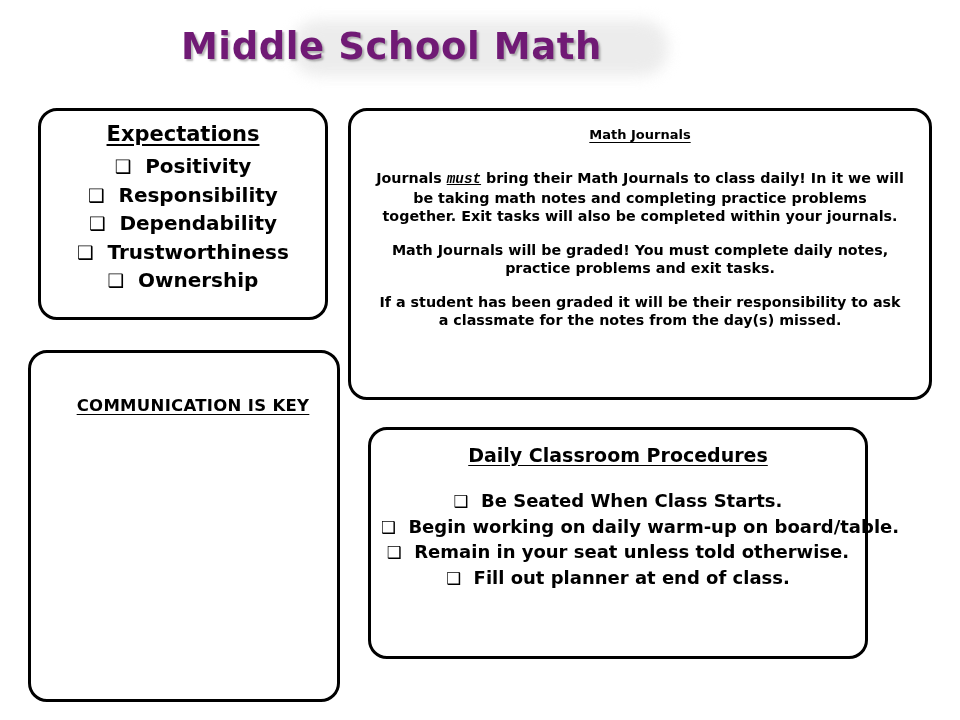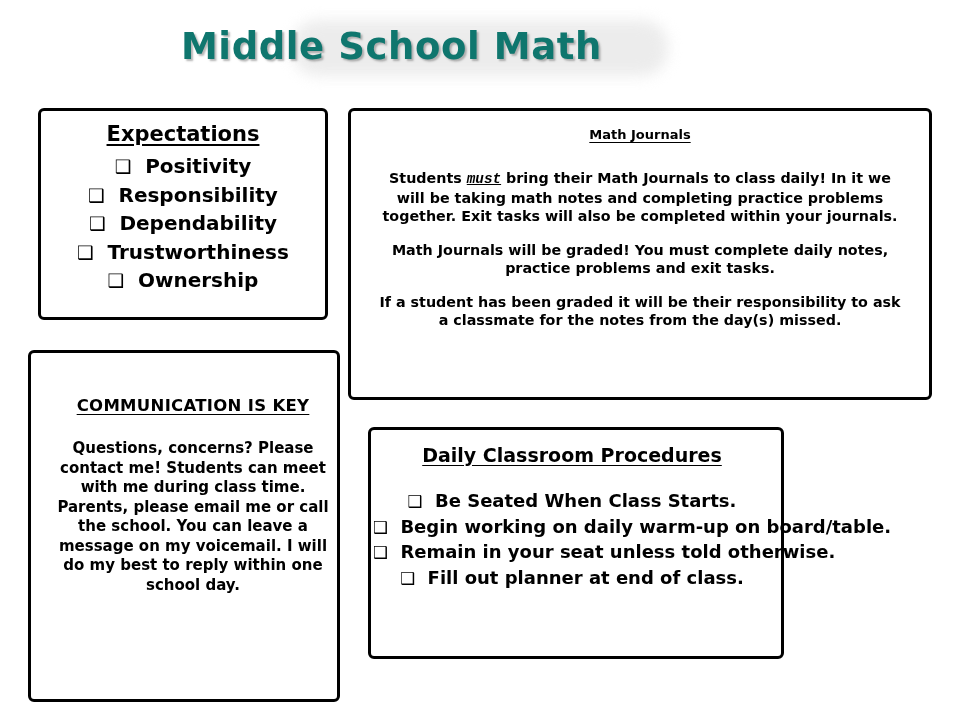--- a/index.html
+++ b/index.html
@@ -40,30 +40,30 @@
     position: absolute;
     left: 0;
     top: 0;
     width: 783px;
     text-align: center;
     font-family: "DejaVu Sans", sans-serif;
     font-size: 37px;
     font-weight: bold;
     letter-spacing: 0.6px;
     line-height: 58px;
-    color: #0f766e;
+    color: #701a75;
     text-shadow: 2px 2px 2px rgba(120,120,120,0.55);
     white-space: nowrap;
   }
 
   
   .box {
     position: absolute;
     border: 3px solid #000000;
-    border-radius: 6px;
+    border-radius: 19px;
     background: #ffffff;
     box-sizing: border-box;
     text-align: center;
   }
 
   .box-heading {
     font-weight: bold;
     text-decoration: underline;
     text-underline-offset: 3px;
     display: inline-block;
@@ -142,23 +142,23 @@
   #communication-body {
     margin-top: 22px;
     font-size: 15px;
     line-height: 1.42;
   }
 
   
   #box-procedures {
     left: 368px;
     top: 427px;
-    width: 416px;
+    width: 500px;
     height: 232px;
-    padding: 13px 10px 0 2px;
+    padding: 13px 10px 0 10px;
     text-align: center;
   }
   #box-procedures .box-heading {
     font-size: 19px;
     line-height: 25px;
   }
   #procedures-list {
     margin-top: 20px;
     font-size: 18px;
     font-weight: bold;
@@ -182,31 +182,28 @@
       <div class="li-row"><span class="cb">❑</span><span>&nbsp;&nbsp;Responsibility</span></div>
       <div class="li-row"><span class="cb">❑</span><span>&nbsp;&nbsp;Dependability</span></div>
       <div class="li-row"><span class="cb">❑</span><span>&nbsp;&nbsp;Trustworthiness</span></div>
       <div class="li-row"><span class="cb">❑</span><span>&nbsp;&nbsp;Ownership</span></div>
     </div>
 </div>
 
 <div class="box" id="box-journals">
   <div class="box-heading">Math Journals</div>
   <div id="journals-body">
-    <div class="para"><span>Students </span><span class="u-ital">must</span><span> bring their Math Journals to class daily! In it we will be taking math notes and completing practice problems together. Exit tasks will also be completed within your journals.</span></div>
+    <div class="para"><span>Journals </span><span class="u-ital">must</span><span> bring their Math Journals to class daily! In it we will be taking math notes and completing practice problems together. Exit tasks will also be completed within your journals.</span></div>
     <div class="para">Math Journals will be graded! You must complete daily notes, practice problems and exit tasks.</div>
     <div class="para">If a student has been graded it will be their responsibility to ask a classmate for the notes from the day(s) missed.</div>
   </div>
 </div>
 
 <div class="box" id="box-communication">
   <div class="box-heading">COMMUNICATION  IS KEY</div>
-  <div id="communication-body">
-    <div class="para">Questions, concerns? Please contact me! Students can meet with me during class time. Parents, please email me or call the school. You can  leave a message on my voicemail. I will do my best to reply within one school day.</div>
-  </div>
 </div>
 
 <div class="box" id="box-procedures">
   <div class="box-heading">Daily Classroom Procedures</div>
   <div id="procedures-list">
       <div class="li-row"><span class="cb">❑</span><span>&nbsp;&nbsp;Be Seated When Class Starts.</span></div>
       <div class="li-row"><span class="cb">❑</span><span>&nbsp;&nbsp;Begin working on daily warm-up on board/table.</span></div>
       <div class="li-row"><span class="cb">❑</span><span>&nbsp;&nbsp;Remain in your seat unless told otherwise.</span></div>
       <div class="li-row"><span class="cb">❑</span><span>&nbsp;&nbsp;Fill out planner at end of class.</span></div>
     </div>

